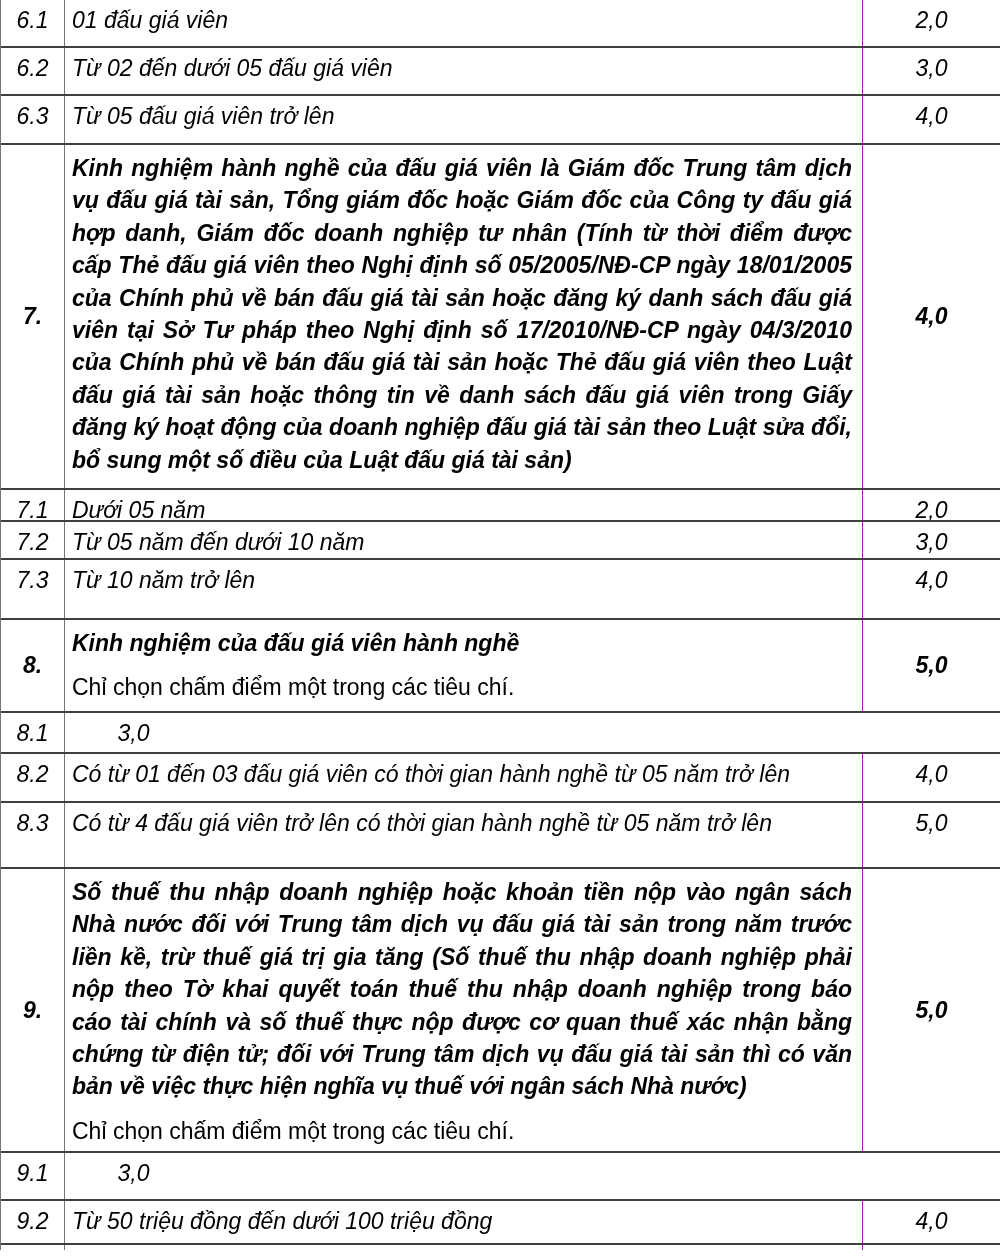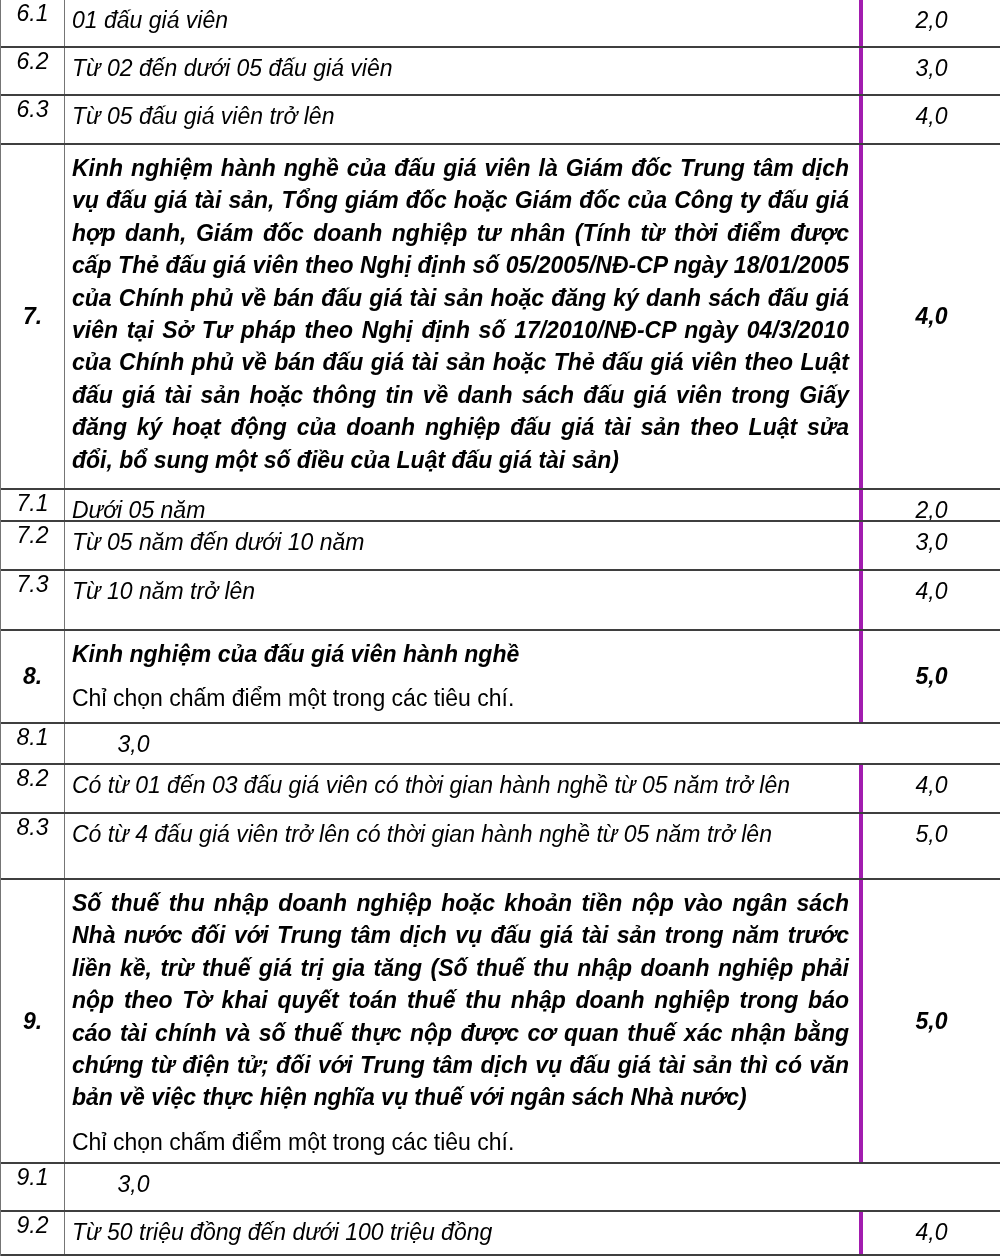--- a/index.html
+++ b/index.html
@@ -17,24 +17,25 @@
     display:flex;box-sizing:border-box;
     border-bottom:2px solid #3f3f3f;
     overflow:hidden;
   }
   .cell{box-sizing:border-box;overflow:hidden;}
   .num{
     width:64px;flex:0 0 64px;
     border-right:1px solid #757575;
     text-align:center;
     font-style:italic;font-size:23px;
+    padding-top:7px;
   }
   .desc{
     flex:1 1 auto;
-    border-right:4px solid #a21caf;
+    border-right:1px solid #a21caf;
     font-style:italic;font-size:23px;
     padding:7px 10px 0 7px;
     line-height:27px;
   }
   .score{
     width:137px;flex:0 0 137px;
     text-align:center;
     font-style:italic;font-size:23px;
     padding-top:7px;
   }
@@ -94,21 +95,21 @@
         <span>4,0</span>
       </div>
   </div>
 
   <div class="row" style="height:32px">
     <div class="cell num"><span>7.1</span></div>
     <div class="cell desc"><span>Dưới 05 năm</span></div>
     <div class="cell score"><span>2,0</span></div>
   </div>
 
-  <div class="row" style="height:49px">
+  <div class="row" style="height:38px">
     <div class="cell num"><span>7.2</span></div>
     <div class="cell desc"><span>Từ 05 năm đến dưới 10 năm</span></div>
     <div class="cell score"><span>3,0</span></div>
   </div>
 
   <div class="row" style="height:60px">
     <div class="cell num"><span>7.3</span></div>
     <div class="cell desc"><span>Từ 10 năm trở lên</span></div>
     <div class="cell score"><span>4,0</span></div>
   </div>

